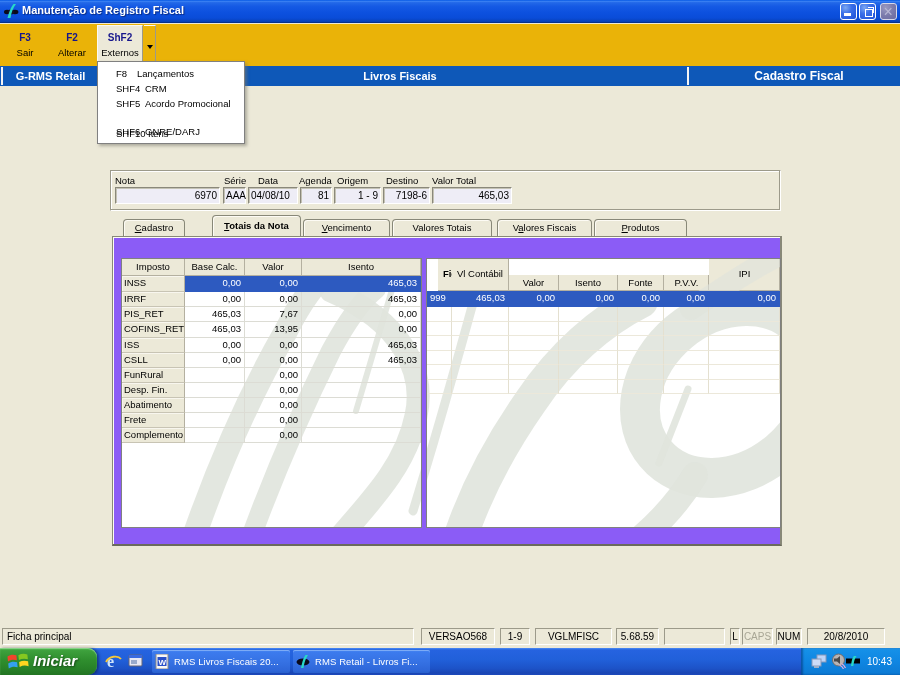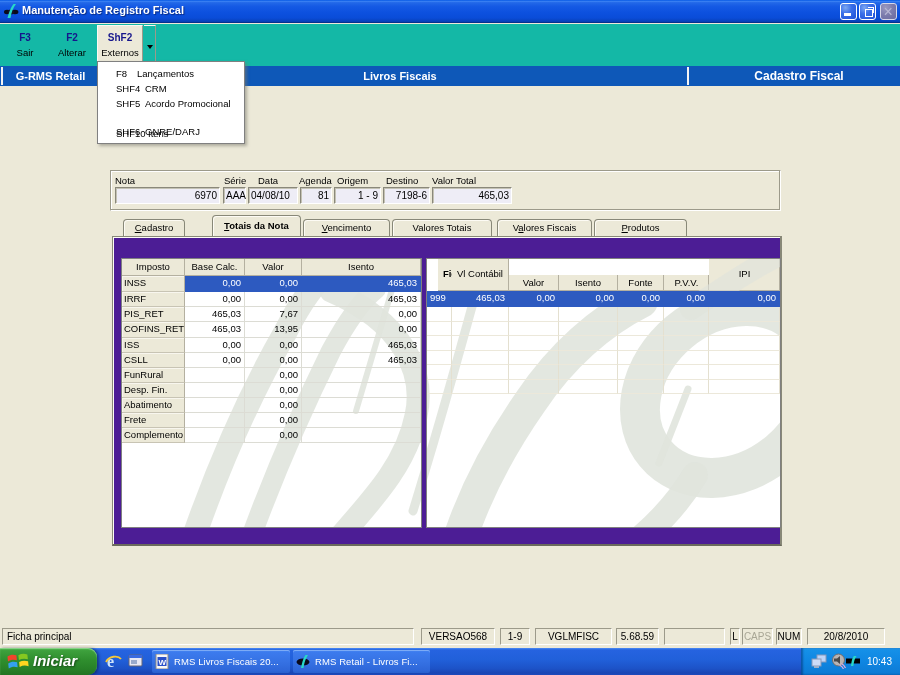--- a/index.html
+++ b/index.html
@@ -15,21 +15,21 @@
 .capbtn { position:absolute; top:3px; width:17px; height:17px; border-radius:3px; border:1px solid #fff; color:#fff; }
 #btn-min  { left:840px; background:radial-gradient(circle at 30% 25%,#7da9f2 0%,#3a6fe8 40%,#1e50d8 100%); }
 #btn-max  { left:859px; background:radial-gradient(circle at 30% 25%,#7da9f2 0%,#3a6fe8 40%,#1e50d8 100%); }
 #btn-close{ left:880px; background:radial-gradient(circle at 30% 25%,#9a99c0 0%,#7c7bac 50%,#6b6aa0 100%); border-color:#d8d8e8; }
 #btn-min::after { content:""; position:absolute; left:3px; bottom:3px; width:7px; height:3px; background:#fff; }
 #btn-max::after { content:""; position:absolute; left:5px; top:5px; width:6px; height:6px; border:1px solid #fff; background:transparent; }
 #btn-max::before { content:""; position:absolute; left:8px; top:3px; width:5px; height:5px; border:1px solid #fff; border-left:none; border-bottom:none; }
 #btn-close::after { content:"\00D7"; position:absolute; left:2.5px; top:-1px; font-size:16px; color:#b8b7d4; }
 
 
-#toolbar { position:absolute; left:0; top:24px; width:900px; height:42px; background:#14b8a6; }
+#toolbar { position:absolute; left:0; top:24px; width:900px; height:42px; background:#eab308; }
 .tbtn { position:absolute; top:1px; height:37px; text-align:center; }
 .tbtn .k { font-weight:bold; color:#16168c; font-size:10px; display:block; margin-top:7px; }
 .tbtn .l { color:#000; font-size:9.5px; display:block; margin-top:4px; }
 #shf2box { position:absolute; left:97px; top:1px; width:46px; height:37px; border:1px solid #fbf9f2; border-right-color:#9c9a8a; border-bottom-color:#9c9a8a; background:#ece9d8; }
 #arrbtn { position:absolute; left:144px; top:1px; width:12px; height:37px; border-right:1px solid #9c9a8a; border-top:1px solid #fbf9f2; border-bottom:1px solid #9c9a8a; }
 #arrbtn::after { content:""; position:absolute; left:3px; top:19px; border-left:3px solid transparent; border-right:3px solid transparent; border-top:4px solid #000; }
 
 
 #bluebar { position:absolute; left:0; top:66px; width:900px; height:20px; background:#0e58b8; }
 #bluebar .sect { position:absolute; top:0; height:20px; color:#fff; font-weight:bold; font-size:11px; line-height:20px; text-align:center; }
@@ -43,21 +43,21 @@
   border:1px solid #8a887a; border-right-color:#fff; border-bottom-color:#fff; box-shadow:inset 1px 1px 0 #c4c2b4;
   font-size:10px; line-height:15px; padding:0 2px; }
 .fr { text-align:right; }
 
 
 .tab { position:absolute; top:219px; height:17px; background:#ece9d8; border:1px solid #888878; border-bottom:none; border-radius:4px 4px 0 0; text-align:center; font-size:9.5px; line-height:16px; z-index:3; box-shadow:inset 1px 1px 0 #fdfbf4; }
 #tabsel { top:215px; height:21px; font-weight:bold; z-index:5; line-height:19px; }
 u.u { text-decoration:underline; }
 
 
-#tabpanel { position:absolute; left:112px; top:236px; width:670px; height:310px; background:#4c1d95;
+#tabpanel { position:absolute; left:112px; top:236px; width:670px; height:310px; background:#8b5cf6;
   border:1px solid #888878; border-right-width:2px; border-bottom:2px solid #6a6a5c; box-shadow:inset 1px 1px 0 #fdfbf4; z-index:2; }
 
 
 .grid { position:absolute; background:#fff; border:1px solid #808080; overflow:hidden; }
 #lgrid { left:8px; top:21px; width:301px; height:270px; }
 #rgrid { left:313px; top:21px; width:355px; height:270px; }
 .wmark { position:absolute; z-index:0; }
 .gcell { position:absolute; overflow:hidden; white-space:nowrap; font-size:9.5px; line-height:14px; z-index:1; }
 .hc { background:#ece9d8; border-right:1px solid #b4b0a0; border-bottom:1px solid #b4b0a0; text-align:center; }
 .lc { background:#ece9d8; border-right:1px solid #b4b0a0; border-bottom:1px solid #c8c4b4; box-shadow:inset 1px 1px 0 #f8f6ee; padding-left:2px; }

